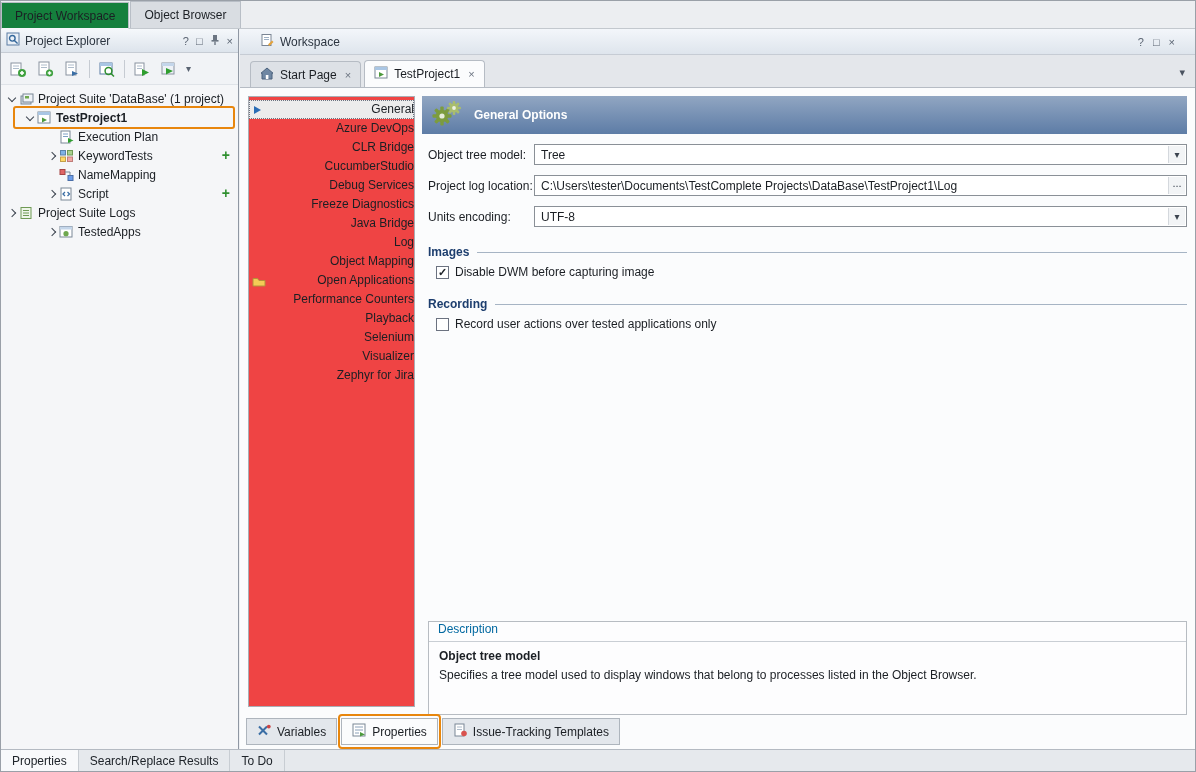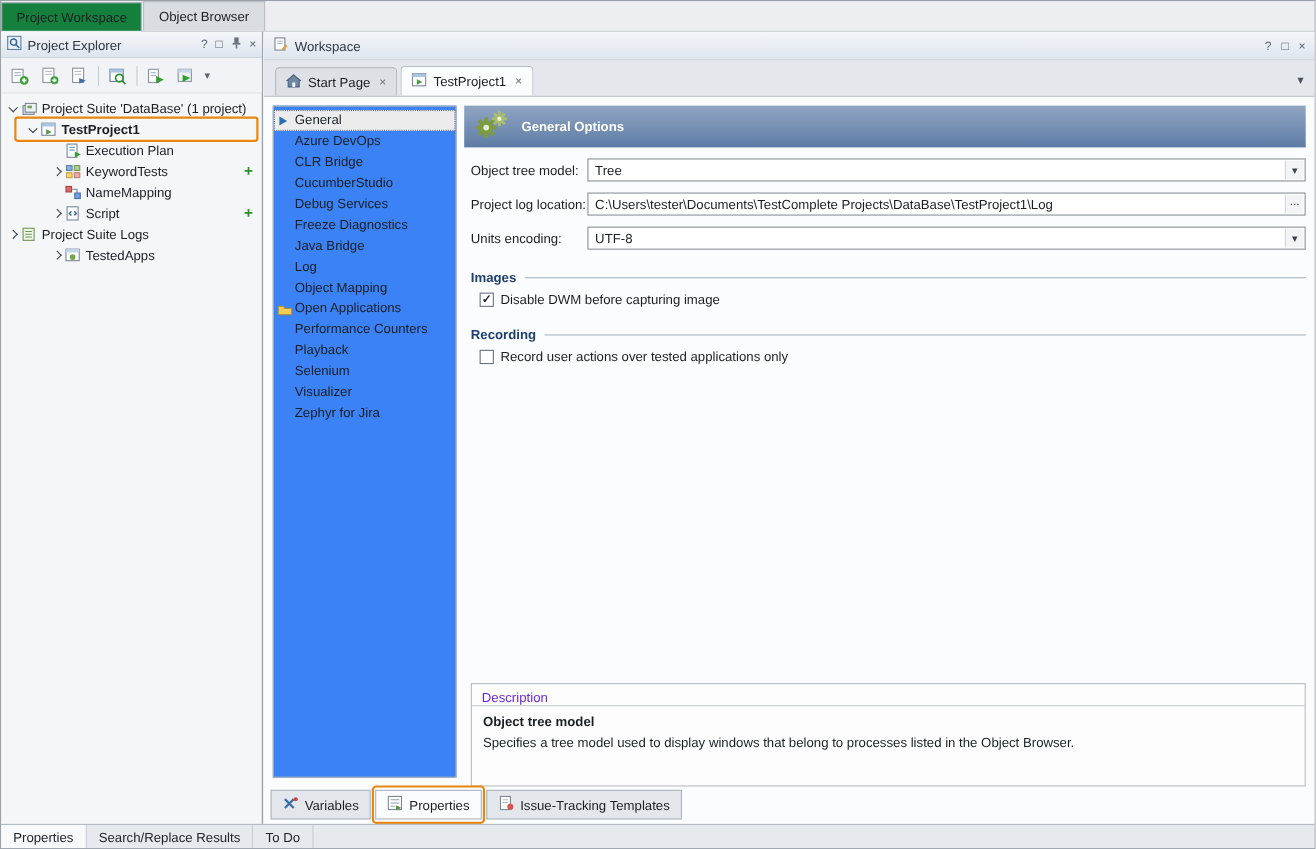--- a/index.html
+++ b/index.html
@@ -34,55 +34,55 @@
   .chev::after { content:""; position:absolute; top:4px; left:4px; width:5px; height:5px; border-right:1.5px solid #3c4450; border-bottom:1.5px solid #3c4450; transform:rotate(-45deg); }
   .chev.down::after { transform:rotate(45deg); top:3px; }
   .chev.none::after { display:none; }
   .ticon { width:16px; height:14px; flex:0 0 16px; }
   .plus { position:absolute; right:8px; top:1px; color:#2f8f2f; font-weight:bold; font-size:14px; line-height:17px; }
 
   .ann-row { position:absolute; top:-2px; bottom:-2px; left:12px; right:3px; border:2px solid #E8860D; border-radius:3px; pointer-events:none; }
 
   
   .main { position:absolute; top:28px; left:239px; right:0; bottom:22px; display:flex; flex-direction:column; background:#f0f2f5; }
-  .ws-header { height:26px; flex:0 0 26px; background:linear-gradient(#f3f6fa,#dee5ed); border-bottom:1px solid #c6ccd4; display:flex; align-items:center; padding:0 8px; gap:6px; }
+  .ws-header { height:26px; flex:0 0 26px; background:linear-gradient(#f3f6fa,#dee5ed); border-bottom:1px solid #c6ccd4; display:flex; align-items:center; padding:0 20px; gap:6px; }
   .ws-title { flex:1; color:#2c3540; }
   .ws-btns { display:flex; gap:9px; color:#5a6472; font-size:11px; }
 
   .doc-tabs { height:32px; flex:0 0 32px; background:#e4e7eb; display:flex; align-items:flex-end; padding-left:10px; position:relative; }
   .doc-tab { height:26px; display:flex; align-items:center; gap:6px; padding:0 9px; background:#dde1e6; border:1px solid #b6bcc4; border-bottom:none; border-radius:4px 4px 0 0; margin-right:3px; }
   .doc-tab.active { background:#fbfcfd; height:27px; }
   .tab-close { color:#6b7380; font-size:11px; padding-left:2px; }
   .tabs-caret { position:absolute; right:10px; bottom:8px; color:#4a5360; font-size:11px; }
 
   .content { flex:1; background:#fbfcfd; border-top:1px solid #b6bcc4; position:relative; }
 
   
-  .cat-list { position:absolute; left:8px; top:8px; width:167px; bottom:42px; background:#3b82f6; border:1px solid #a9aeb5; padding-top:3px; }
+  .cat-list { position:absolute; left:8px; top:8px; width:167px; bottom:42px; background:#ef4444; border:1px solid #a9aeb5; padding-top:3px;text-align:right; }
   .cat-item { height:19px; line-height:19px; padding-left:19px; position:relative; white-space:nowrap; }
   .cat-item.selected { background:#ececec; outline:1px dotted #6b7380; outline-offset:-1px; }
   .cat-icon { position:absolute; left:3px; top:3px; }
 
   
   .opt { position:absolute; left:182px; top:8px; right:8px; bottom:34px; }
   .opt-header { height:38px; background:linear-gradient(180deg,#91a6c2,#5d7ca6); display:flex; align-items:center; gap:12px; padding-left:8px; color:#ffffff; font-weight:bold; }
   .frow { display:flex; align-items:center; margin:10px 0 0 6px; }
   .flabel { width:106px; flex:0 0 106px; }
   .fcontrol { flex:1; height:21px; background:#fff; border:1px solid #8a9097; display:flex; align-items:center; padding:0 22px 0 6px; position:relative; white-space:nowrap; overflow:hidden; }
   .combo-arrow { position:absolute; right:1px; top:1px; bottom:1px; width:17px; display:flex; align-items:center; justify-content:center; color:#3c4450; font-size:10px; background:#f2f4f6; border-left:1px solid #d4d8dd; }
   .browse-btn { position:absolute; right:1px; top:1px; bottom:1px; width:17px; display:flex; align-items:flex-start; justify-content:center; color:#3c4450; font-size:11px; background:#f2f4f6; border-left:1px solid #d4d8dd; line-height:13px; }
 
   .section { display:flex; align-items:center; gap:8px; margin:18px 0 4px 6px; }
   .stitle { font-weight:bold; color:#1d3e6e; }
   .sline { flex:1; height:1px; background:#a6b4c4; }
   .chk-row { display:flex; align-items:center; gap:6px; margin:6px 0 0 14px; }
   .chk { width:13px; height:13px; background:#fff; border:1px solid #6b7280; display:flex; align-items:center; justify-content:center; font-size:11px; font-weight:bold; color:#20252b; line-height:11px; }
 
   .desc-box { position:absolute; left:6px; right:0; bottom:0; height:94px; background:#fdfdfe; border:1px solid #b7bcc2; }
-  .desc-header { height:20px; display:flex; align-items:flex-end; padding-left:9px; border-bottom:1px solid #c9ced4; color:#6d28d9; }
+  .desc-header { height:20px; display:flex; align-items:flex-start; padding-left:9px; border-bottom:1px solid #c9ced4; color:#0369a1; }
   .desc-body { padding:7px 10px; }
   .desc-heading { font-weight:bold; margin-bottom:5px; }
 
   
   .bottom-tabs { position:absolute; left:6px; bottom:4px; display:flex; gap:4px; }
   .btab { height:27px; display:flex; align-items:center; gap:6px; padding:0 10px; background:#e3e7ec; border:1px solid #aeb5bd; position:relative; }
   .btab.active { background:#fbfcfd; }
   .ann-tab { position:absolute; top:-5px; bottom:-5px; left:-4px; right:-4px; border:2px solid #E8860D; border-radius:4px; pointer-events:none; }
 
   

